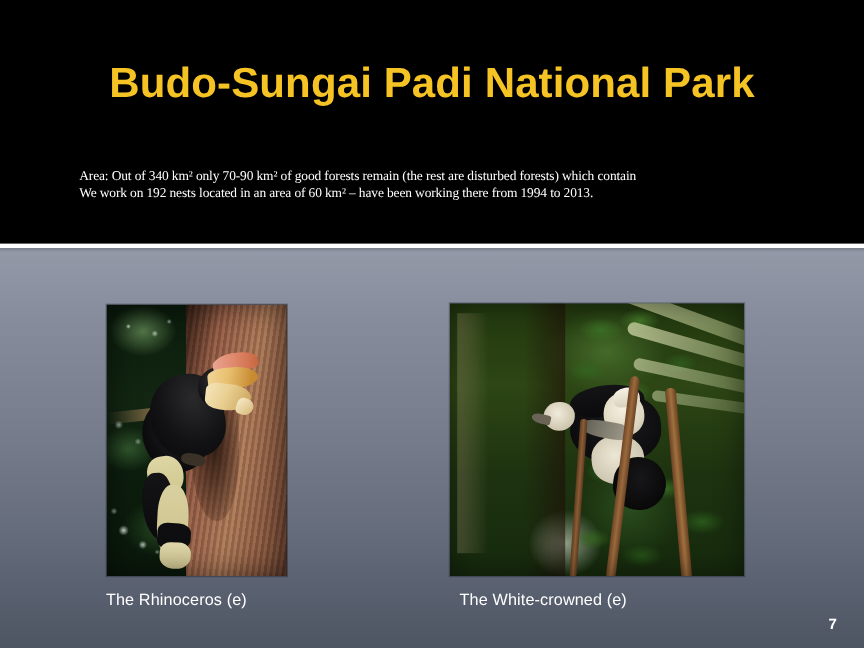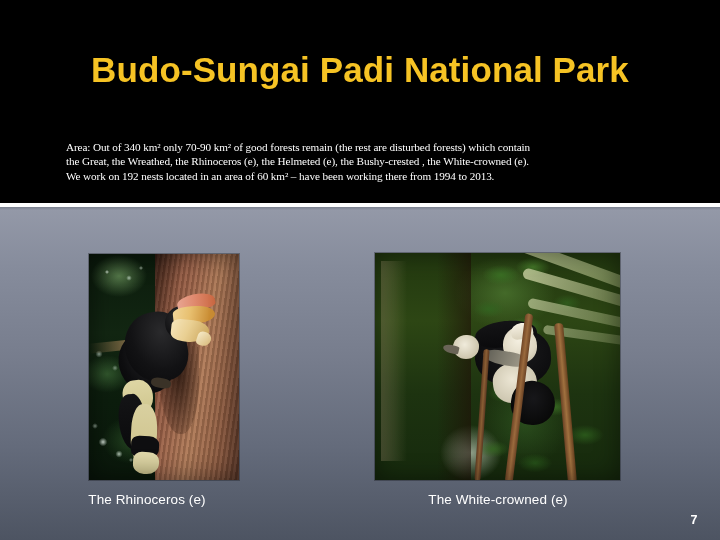--- a/index.html
+++ b/index.html
@@ -365,21 +365,21 @@
 
   
   .caption {
     position: absolute;
     color: #ffffff;
     font-size: 13.5px;
     letter-spacing: 0.1px;
     white-space: nowrap;
   }
   .caption-left  { left: 74px;  top: 492px; width: 146px; text-align: center; }
-  .caption-right { left: 405px; top: 492px; width: 186px; text-align: center; }
+  .caption-right { left: 383px; top: 492px; width: 186px; }
 
   .page-number {
     position: absolute;
     left: 682px;
     top: 513px;
     width: 24px;
     text-align: center;
     color: #ffffff;
     font-size: 12.5px;
     font-weight: bold;
@@ -389,21 +389,20 @@
 <body>
 
 <div class="slide">
 
   <div class="header-band"></div>
 
   <div class="slide-title">Budo-Sungai Padi National Park</div>
 
   <div class="body-text">
     <span class="tline">Area: Out of 340 km² only 70-90 km² of good forests remain (the rest are disturbed forests) which contain</span>
-    <span class="tline">the Great, the Wreathed, the Rhinoceros (e),  the Helmeted (e), the Bushy-crested , the White-crowned (e).</span>
     <span class="tline">We work on 192 nests located in an area of 60 km² –  have been working there from 1994 to  2013.</span>
   </div>
 
   <div class="divider"></div>
 
   <div class="main-area"></div>
 
   <div class="photo photo-left">
     <div class="layer lp-bg"></div>
     <div class="layer lp-leafspecks"></div>

